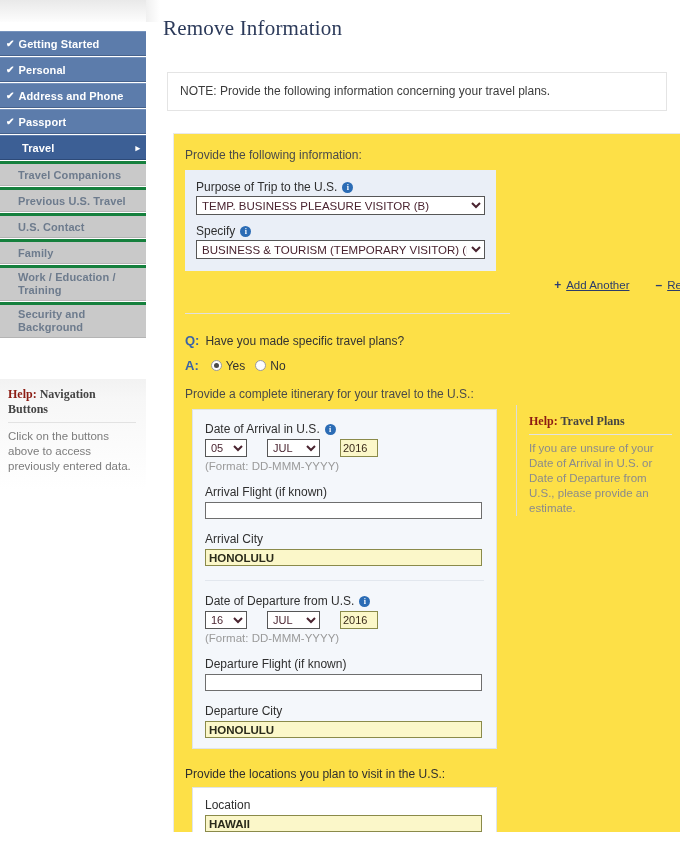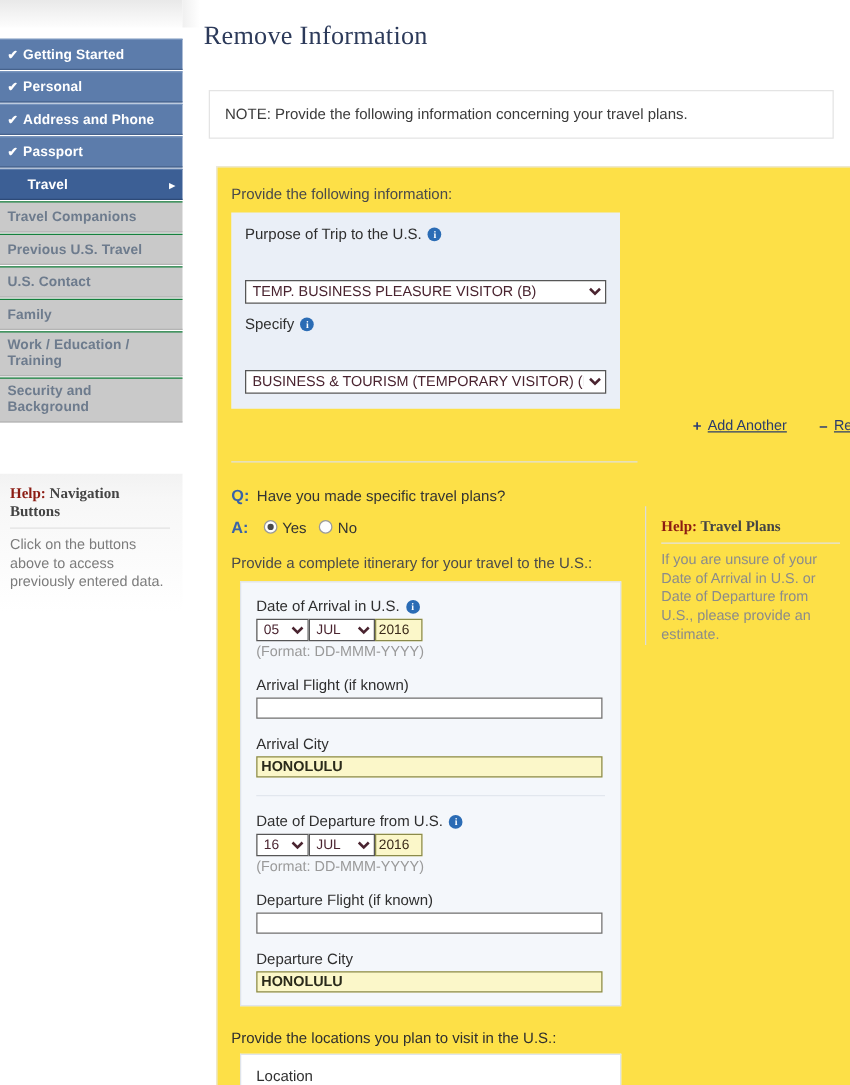--- a/index.html
+++ b/index.html
@@ -72,23 +72,23 @@
     justify-content: space-between;
   }
   .nav-item.active .arrow {
     font-size: 9px;
     color: #ffffff;
     margin-left: 6px;
   }
   .nav-item.todo {
     background: #c9c9c9;
     color: #6d7b8d;
-    border-top: 1px solid #15803d;
+    border-top: 3px solid #15803d;
     border-bottom: 1px solid #b4b4b4;
-    padding-left: 6px;
+    padding-left: 18px;
     font-weight: bold;
   }
   .nav-item.todo.two-line {
     height: 36px;
     white-space: normal;
     line-height: 13px;
     align-items: center;
   }
   .nav-label { display: block; }
 
@@ -187,21 +187,20 @@
   select.sel {
     font-family: "Liberation Sans", sans-serif;
     font-size: 11.5px;
     color: #4a2430;
     background: #ffffff;
     border: 1px solid #565656;
     box-sizing: border-box;
     height: 19px;
     padding: 0 1px;
     border-radius: 0;
-    margin-top: 28px;
   }
   #sel-purpose { width: 289px; }
   #sel-specify { width: 289px; }
   .gap8 { height: 9px; }
 
   #link-row {
     margin: 7px 0 0 0;
     padding-right: 18px;
     display: flex;
     justify-content: flex-end;
@@ -255,21 +254,21 @@
     box-sizing: border-box;
     background: #f4f7fb;
     border: 1px solid #dfe4ea;
     padding: 12px 0 10px 0;
   }
   .itin-inner { padding: 0 12px 0 12px; }
   .lbl {
     font-size: 12px; color: #2f2f2f; margin-bottom: 3px;
     display: flex; align-items: center;
   }
-  .date-row { display: flex; align-items: center; gap: 0; }
+  .date-row { display: flex; align-items: center; gap: 20px; }
   select.sel-sm {
     font-family: "Liberation Sans", sans-serif;
     font-size: 11px;
     color: #4a2430;
     background: #ffffff;
     border: 1px solid #565656;
     height: 18px;
     box-sizing: border-box;
     border-radius: 0;
     padding: 0 1px;

